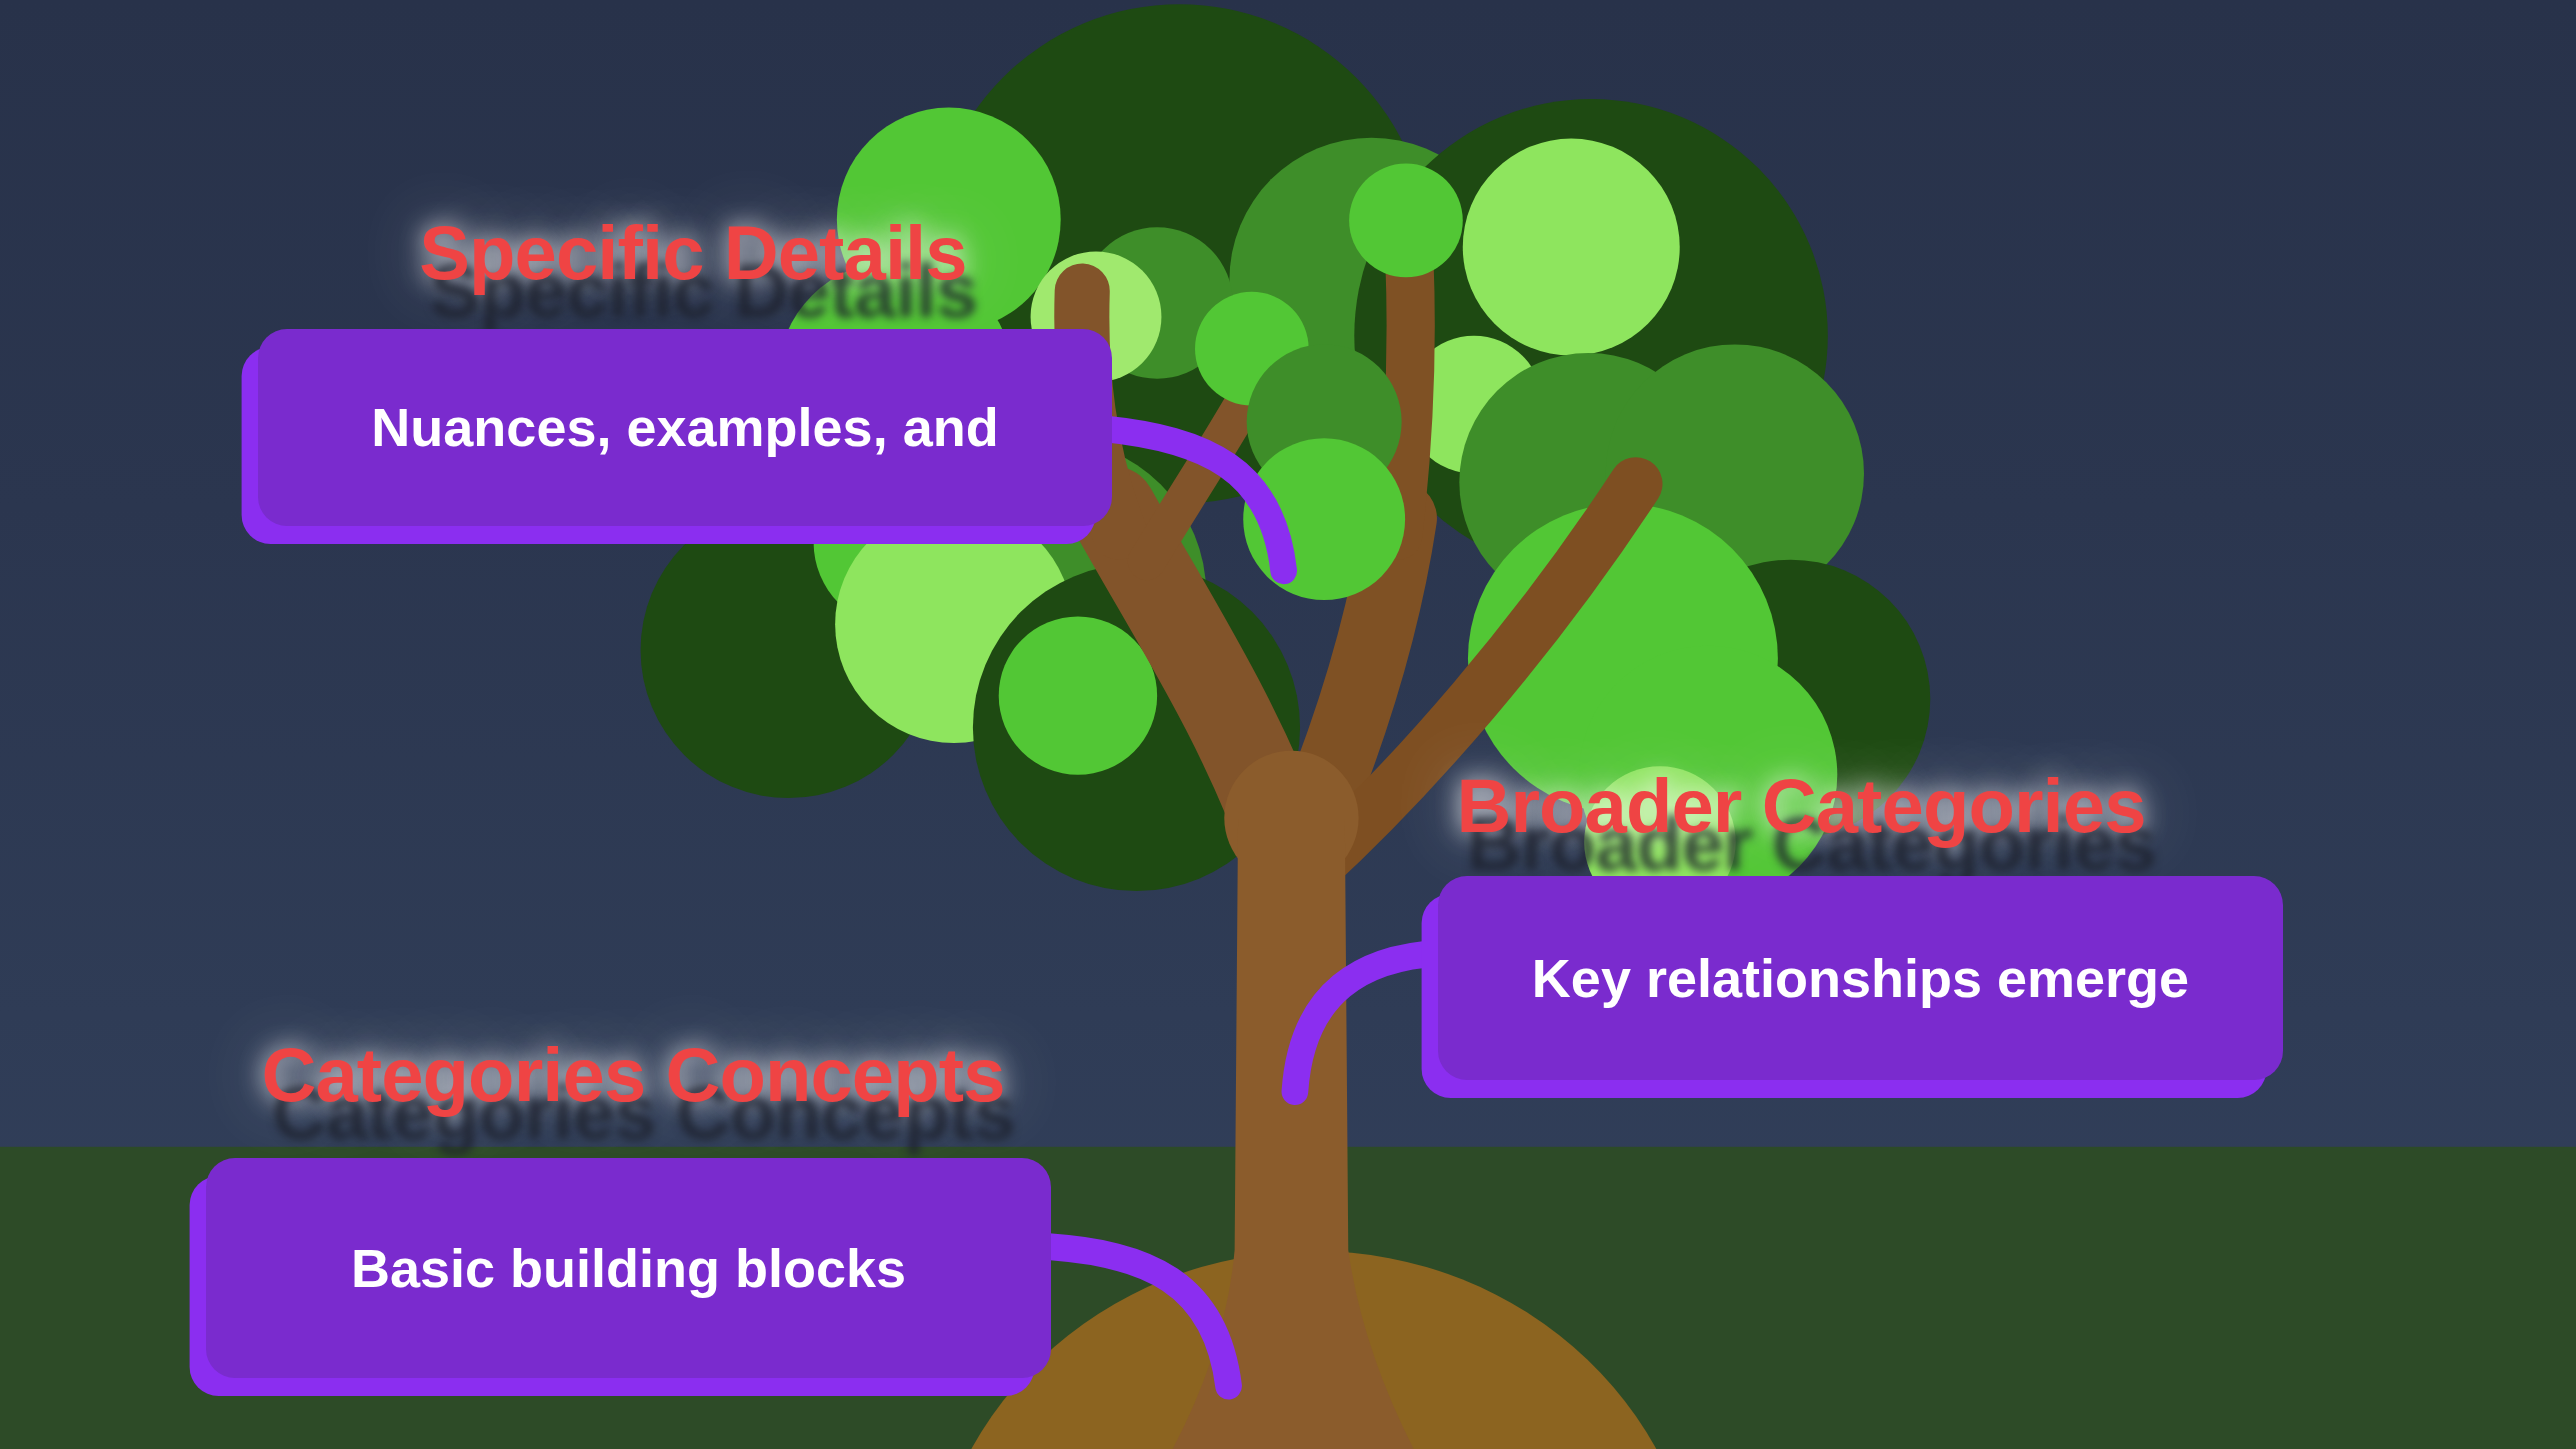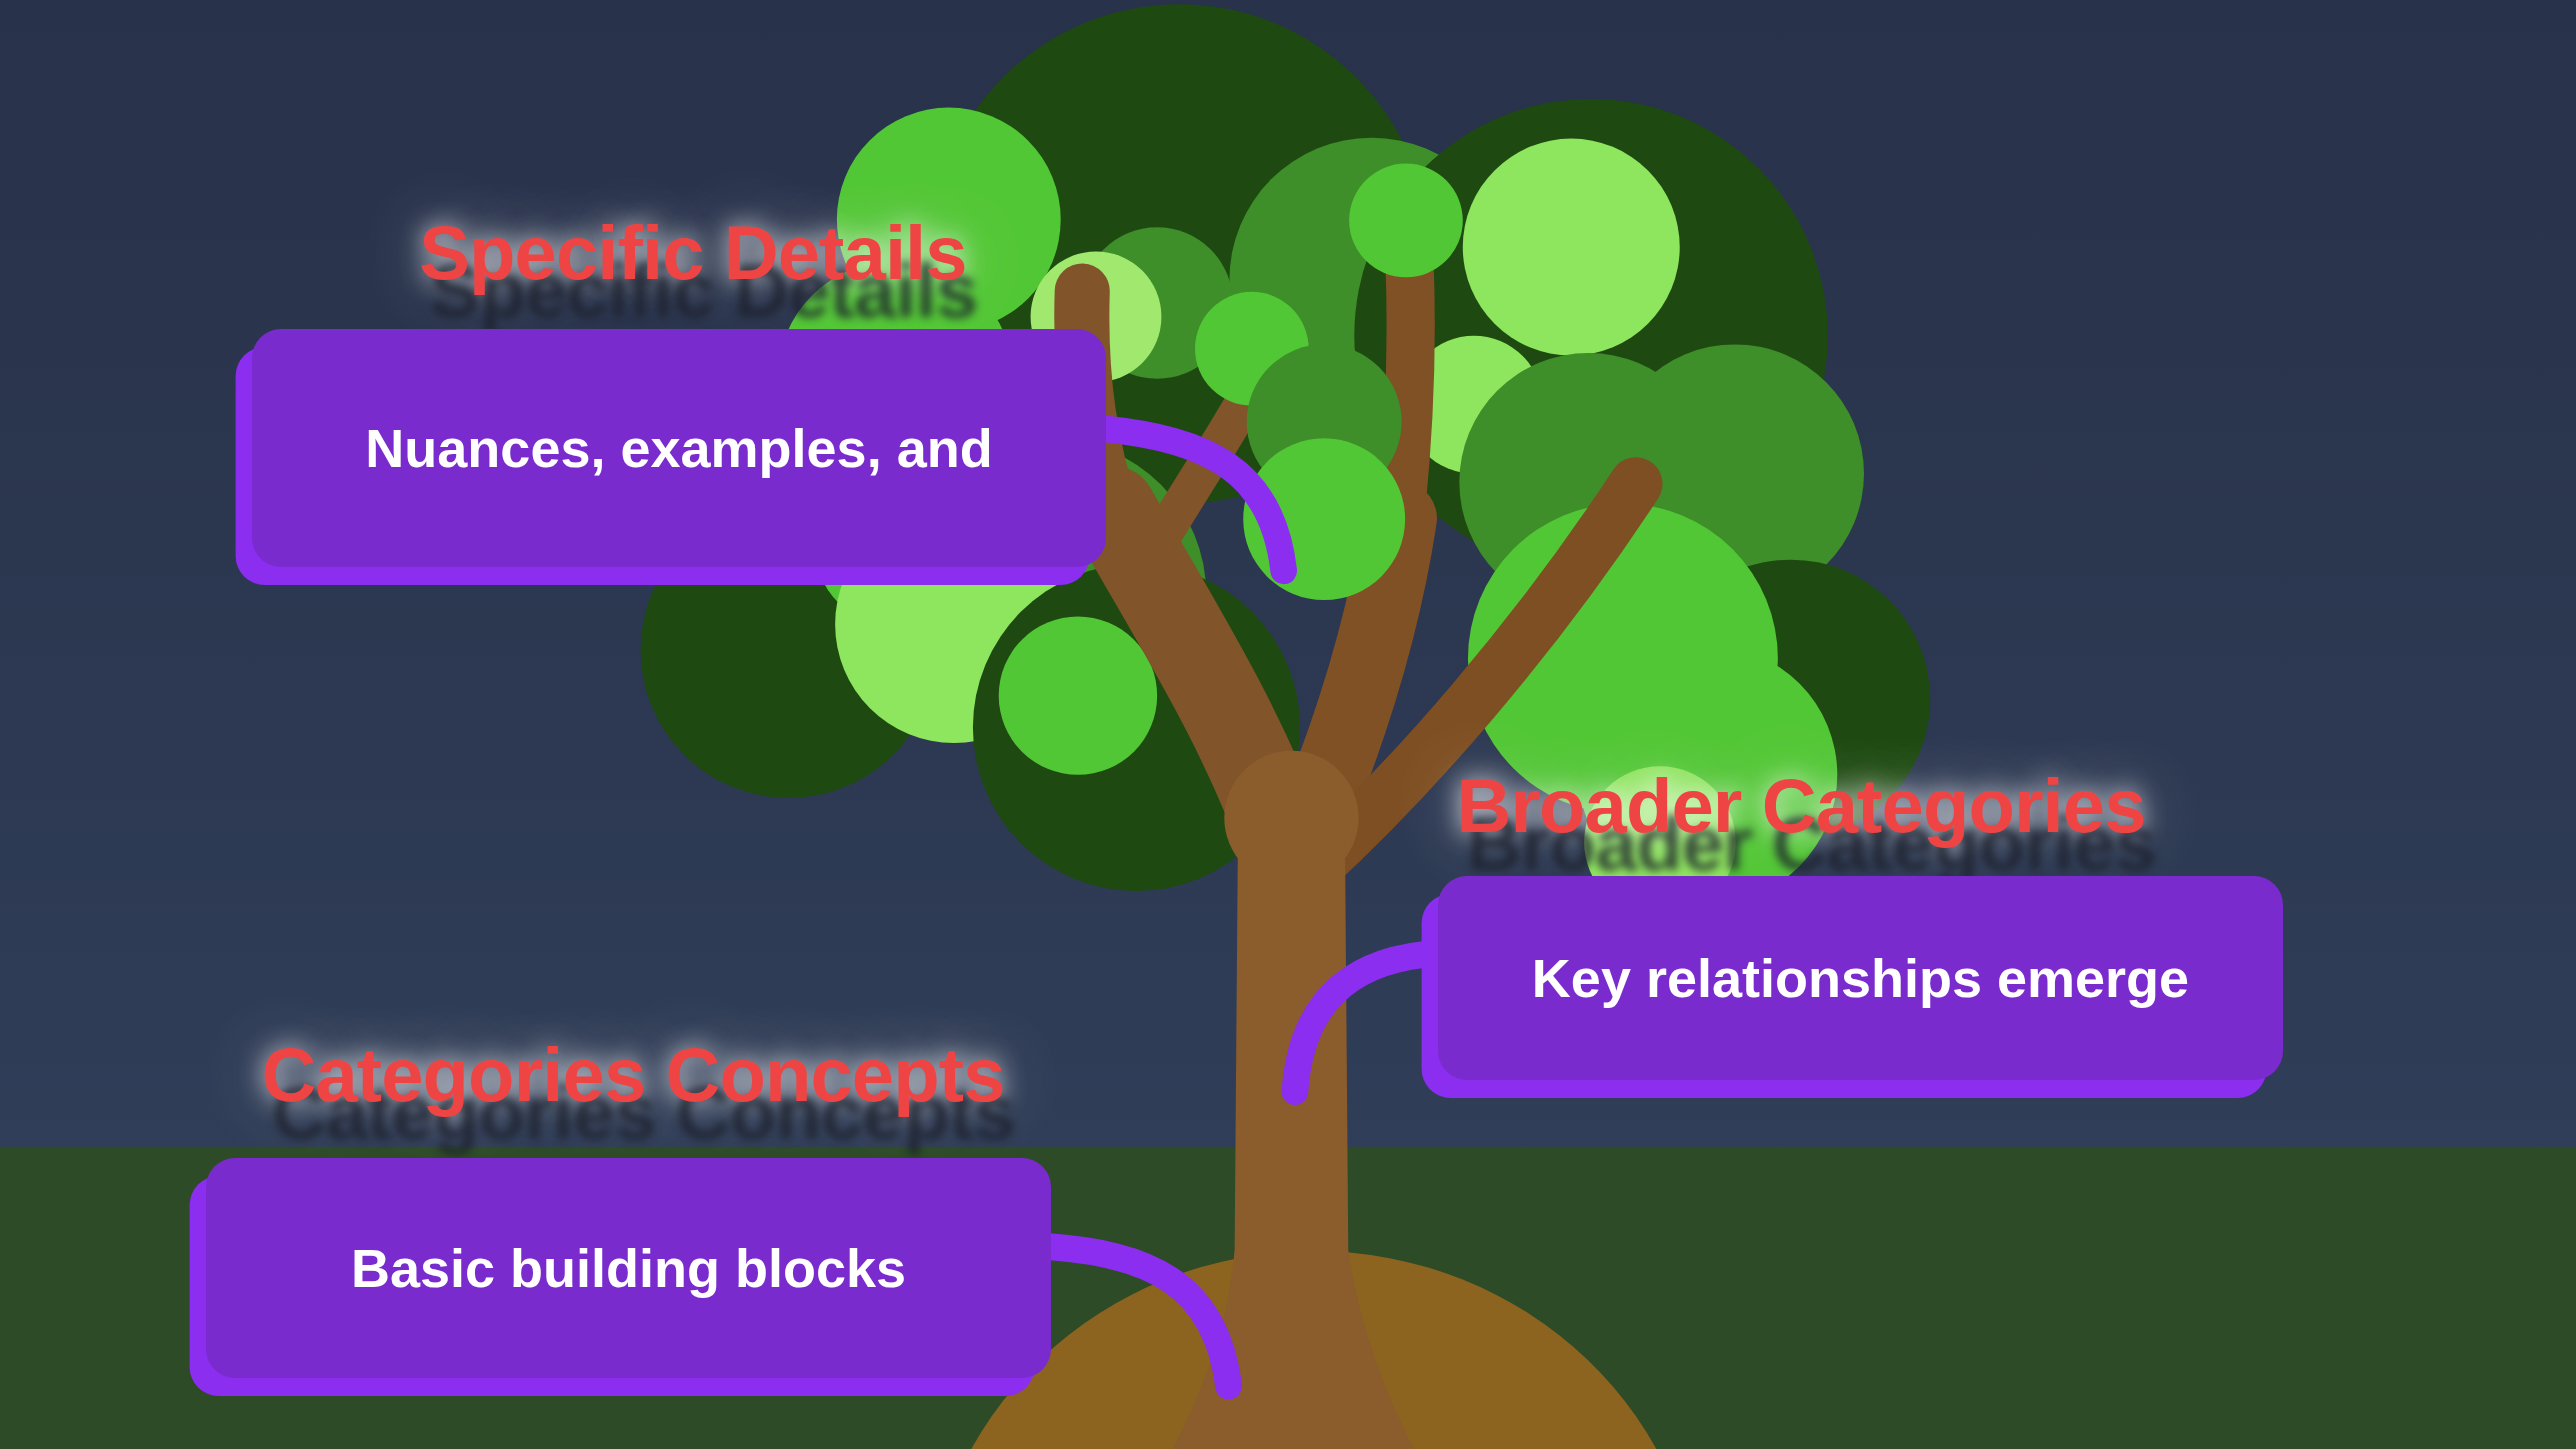--- a/index.html
+++ b/index.html
@@ -81,21 +81,21 @@
 
   <g fill="none" stroke="#8B2EF0" stroke-width="31" stroke-linecap="round">
     <path d="M1282,498 C1400,510 1478,545 1491,663"></path>
     <path d="M1672,1107 C1585,1112 1512,1150 1504,1268"></path>
     <path d="M1218,1448 C1330,1456 1412,1488 1427,1610"></path>
   </g>
 </svg>
 
 <div class="callout">
   <div class="callout-title" style="left:693px;top:252px;">Specific Details</div>
-  <div class="callout-box" style="left:252px;top:329px;width:854px;height:238px;">
+  <div class="callout-box" style="left:258px;top:329px;width:854px;height:197px;">
     <div class="box-text">Nuances, examples, and</div>
   </div>
 </div>
 
 <div class="callout">
   <div class="callout-title" style="left:1801px;top:805px;">Broader Categories</div>
   <div class="callout-box" style="left:1438px;top:876px;width:845px;height:204px;">
     <div class="box-text">Key relationships emerge</div>
   </div>
 </div>

